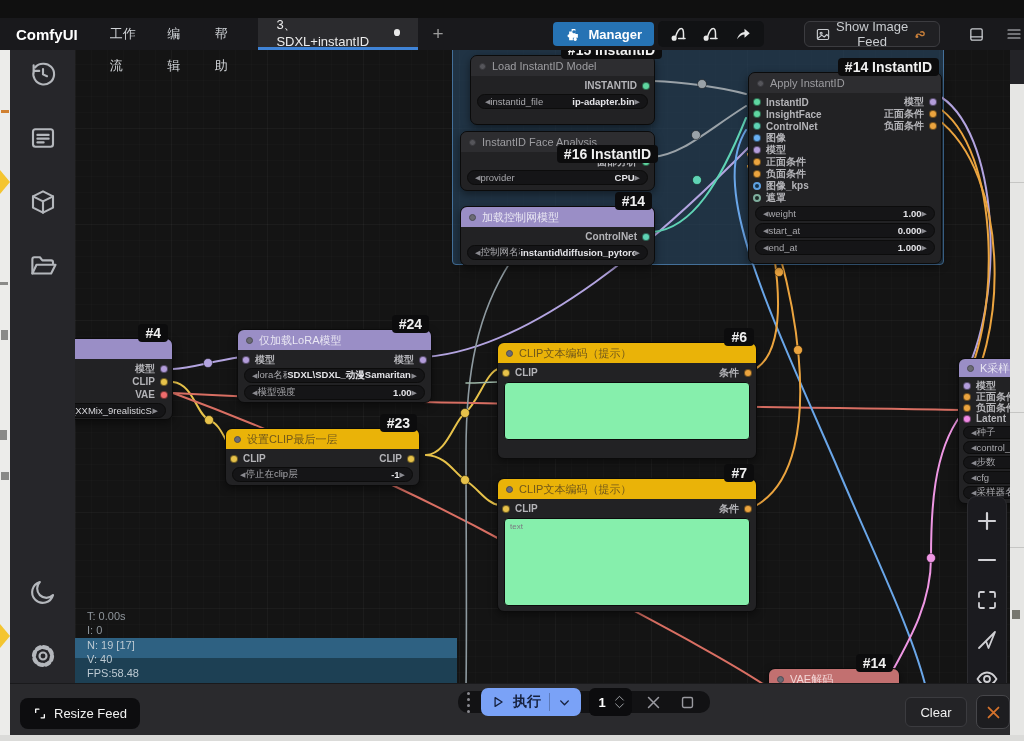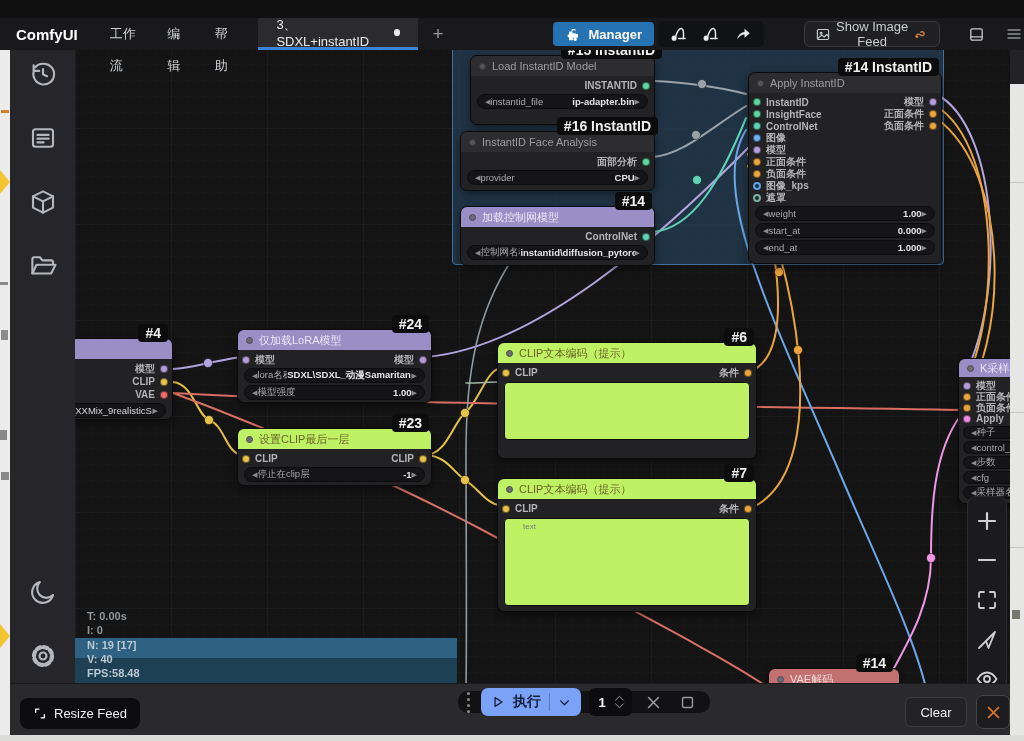--- a/index.html
+++ b/index.html
@@ -57,47 +57,47 @@
 
   
   .node { position:absolute; z-index:3; background:#222224; border:1px solid #0b0b0b; border-radius:7px;
     box-shadow:0 3px 8px rgba(0,0,0,0.45); }
   .badge { position:absolute; top:-15px; background:#0c0c0d; color:#f0f0f0; font-size:14px; font-weight:bold;
     padding:1px 7px; border-radius:4px; white-space:nowrap; z-index:4; }
   .nh { height:20px; display:flex; align-items:center; gap:6px; padding:0 8px;
     border-radius:6px 6px 0 0; font-size:11px; white-space:nowrap; overflow:hidden; }
   .nh-dark { background:#2d2d30; color:#9d9da1; }
   .nh-purple { background:#9a8ec6; color:rgba(255,255,255,0.78); }
-  .nh-yellow { background:#bef264; color:rgba(92,72,30,0.85); }
+  .nh-yellow { background:#eab308; color:rgba(92,72,30,0.85); }
   .nh-red { background:#c27070; color:rgba(255,240,240,0.8); }
   .hdot { width:7px; height:7px; border-radius:50%; background:#55555a; border:1px solid #38383c; flex:none; }
   .nh-purple .hdot, .nh-yellow .hdot, .nh-red .hdot { background:#6b6b74; border-color:#4c4c55; }
   .rows { padding-top:3px; }
   .r { height:13px; display:flex; align-items:center; justify-content:space-between; padding:0 4px; }
   .sl, .sr { display:flex; align-items:center; gap:5px; font-size:10px; color:#b4b4b8; }
   .dot { width:8px; height:8px; border-radius:50%; flex:none; border:1px solid rgba(0,0,0,0.5); }
   .d-model{background:#b39ddb;} .d-clip{background:#e7c24a;} .d-vae{background:#ef6c6c;}
   .d-cond{background:#eba43f;} .d-img{background:#6ab0f3;} .d-latent{background:#f08ae6;}
   .d-green{background:#5fd6a0;} .d-teal{background:#5fd3b5;}
   .d-ring-blue{background:#15324a; border:2px solid #5ea0e0; width:8px; height:8px;}
   .d-ring-gray{background:#1c2b28; border:2px solid #7fae9d; width:8px; height:8px;}
   .wg { margin:2px 6px; background:#151517; border:1px solid #0c0c0c; border-radius:9px; height:15px;
     display:flex; align-items:center; padding:0 7px; font-size:9.5px; color:#b8b8bc; }
   .wg .wl { color:#a8a8ac; white-space:nowrap; overflow:hidden; }
   .wg .wv { margin-left:auto; color:#e4e4e8; font-weight:bold; white-space:nowrap; overflow:hidden; }
   .arr { color:#8a8a90; font-size:7px; flex:none; }
-  .ta { margin:3px 6px; background:#bef264; border:1px solid #0c0c0c; border-radius:4px;
-    font-size:8px; color:#7a7a80; padding:3px 18px; }
+  .ta { margin:3px 6px; background:#86efac; border:1px solid #0c0c0c; border-radius:4px;
+    font-size:8px; color:#7a7a80; padding:3px 5px; }
 
   #node14 .r { height:12px; padding:0 4px; }
   #nodek .r { height:11px; }
   #nodek .wg { height:13px; margin:2px 4px; }
 
   
-  .stat { position:absolute; left:12px; font-size:11px; color:#8f969c; z-index:2; white-space:pre;font-weight:bold; }
+  .stat { position:absolute; left:12px; font-size:11px; color:#8f969c; z-index:2; white-space:pre; }
   .stat.hl { color:#bcc9d2; }
 
   
   #palette { position:absolute; left:892px; top:464px; width:40px; height:212px; background:#1b1b1f;
     border:1px solid #2c2c30; border-radius:9px; z-index:6; display:flex; flex-direction:column;
     align-items:center; justify-content:space-around; padding:6px 0; }
   #palette svg { stroke:#d0d0d4; fill:none; stroke-width:1.8; stroke-linecap:round; stroke-linejoin:round; }
 
   
   #bottombar { position:absolute; left:10px; top:683px; width:1000px; height:52px; background:#2a2a2d;
@@ -352,21 +352,21 @@
         <span class="arr">▶</span>
       </div>
     <div class="wg">
         <span class="arr">◀</span>
         <span class="wl">模型强度</span>
         <span class="wv">1.00</span>
         <span class="arr">▶</span>
       </div>
   </div>
 
-  <div class="node" id="node23" style="left:162px;top:396px;width:195px;height:58px;">
+  <div class="node" id="node23" style="left:150px;top:396px;width:195px;height:58px;">
     <div class="badge" style="right:2px;">#23</div>
     <div class="nh nh-yellow">
         <span class="hdot"></span>
         <span>设置CLIP最后一层</span>
       </div>
     <div class="rows">
       <div class="r">
         <span class="sl">
             <i class="dot d-clip"></i>
             <b>CLIP</b>
@@ -402,21 +402,21 @@
     </div>
     <div class="wg">
         <span class="arr">◀</span>
         <span class="wl">instantid_file</span>
         <span class="wv">ip-adapter.bin</span>
         <span class="arr">▶</span>
       </div>
   </div>
 
   <div class="node" id="node16" style="left:385px;top:99px;width:195px;height:60px;">
-    <div class="badge" style="right:-4px;">#16 InstantID</div>
+    <div class="badge" style="right:-4px;margin-top:28px;">#16 InstantID</div>
     <div class="nh nh-dark">
         <span class="hdot"></span>
         <span>InstantID Face Analysis</span>
       </div>
     <div class="rows">
       <div class="r">
           <span class="sl"></span>
           <span class="sr">
             <b>面部分析</b>
             <i class="dot d-green"></i>
@@ -618,21 +618,21 @@
         </div>
       <div class="r">
           <span class="sl">
             <i class="dot d-cond"></i>
             <b>负面条件</b>
           </span>
         </div>
       <div class="r">
           <span class="sl">
             <i class="dot d-latent"></i>
-            <b>Apply</b>
+            <b>Latent</b>
           </span>
         </div>
     </div>
     <div class="wg">
         <span class="arr">◀</span>
         <span class="wl">种子</span>
       </div>
     <div class="wg">
         <span class="arr">◀</span>
         <span class="wl">control_af</span>

